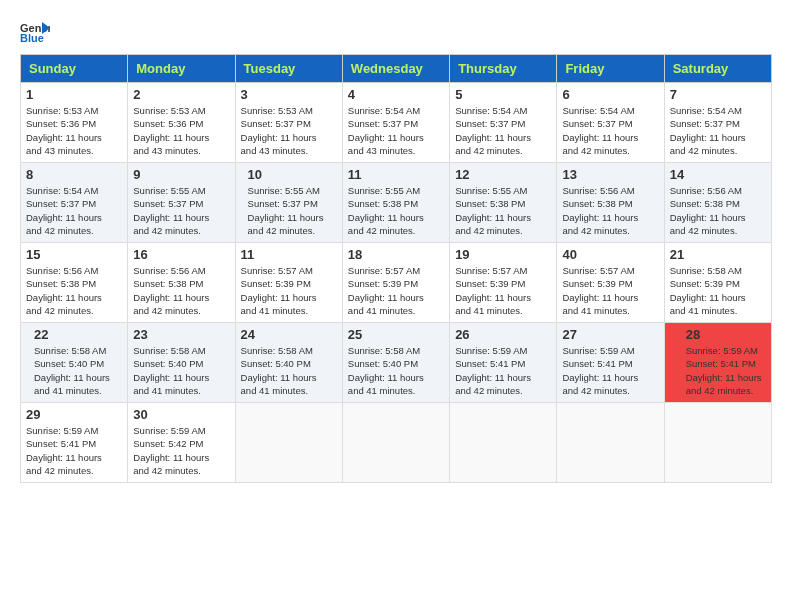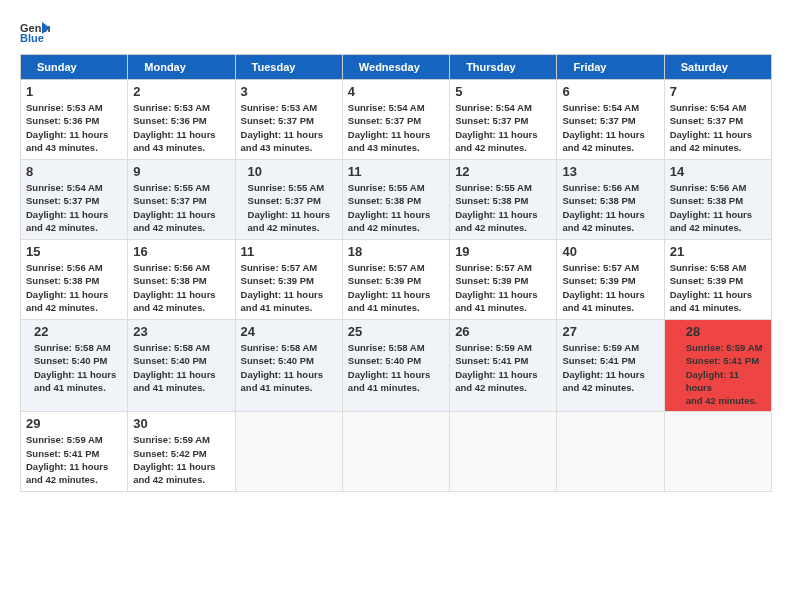--- a/index.html
+++ b/index.html
@@ -37,23 +37,23 @@
       font-size: 14px;
       color: #555;
     }
     .calendar-table {
       width: 100%;
       border-collapse: collapse;
       table-layout: fixed;
     }
     .calendar-table thead tr th {
       background-color: #1565c0;
-      color: #ffffff;
-      padding: 6px 16px;
-      font-size: 11px;
+      color: #bef264;
+      padding: 6px 8px;
+      font-size: 13px;
       font-weight: bold;
       text-align: left;
       border: 1px solid #ccc;
     }
     .calendar-table tbody tr td {
       vertical-align: top;
       padding: 4px 5px;
       border: 1px solid #ddd;
       font-size: 10px;
       color: #333;
@@ -67,21 +67,20 @@
     .day-number {
       font-size: 13px;
       font-weight: bold;
       display: block;
       margin-bottom: 2px;
     }
     .day-info {
       font-size: 9.5px;
       line-height: 1.4;
       color: #333;
-      font-weight: bold;
     }
     .empty-cell {
       background: #f9f9f9 !important;
     }
     .last-row td {
       height: 70px;
     }
   </style>
 </head>
 <body>

